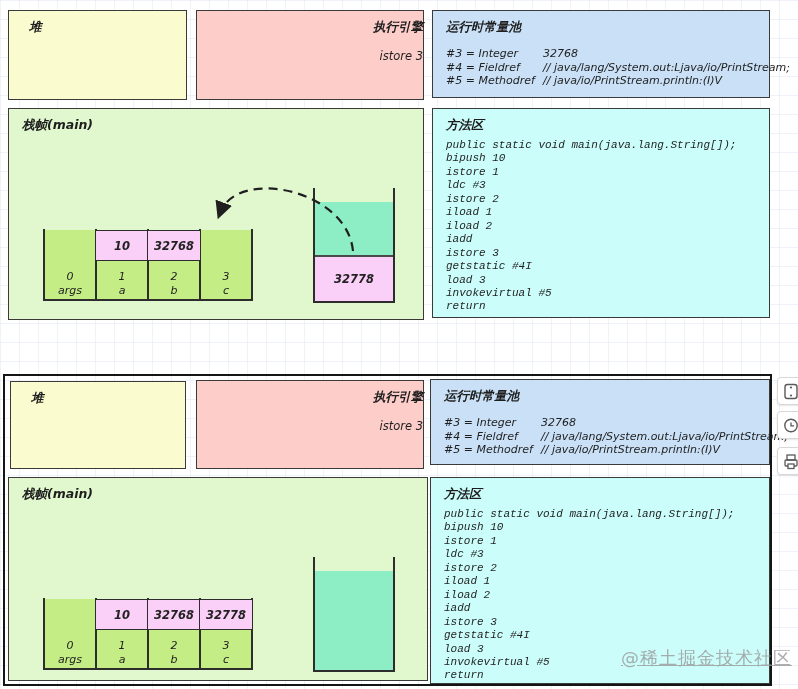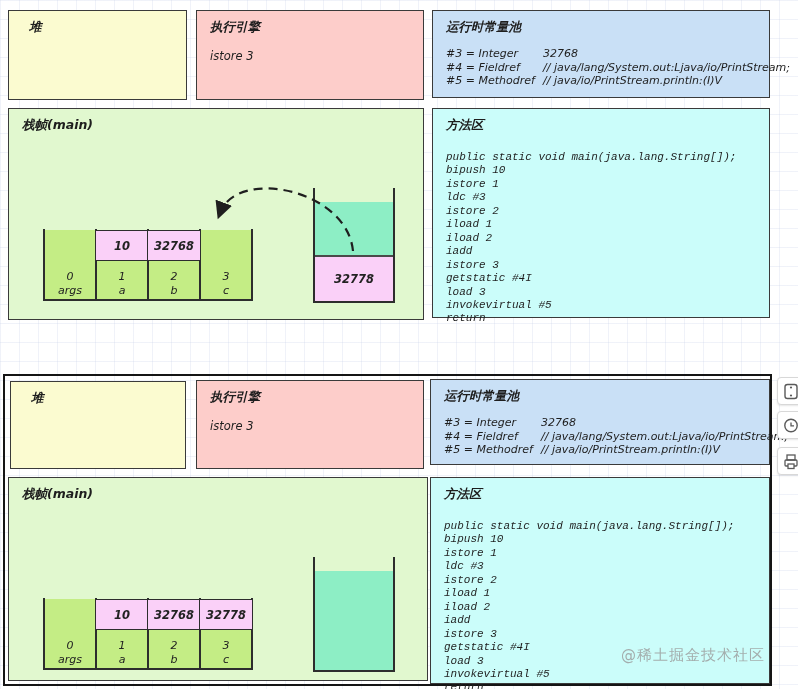--- a/index.html
+++ b/index.html
@@ -7,29 +7,29 @@
     position:relative;width:798px;height:689px;overflow:hidden;background:#fff;
     background-image:linear-gradient(rgba(205,212,235,.30) 1px,transparent 1px),
                      linear-gradient(90deg,rgba(205,212,235,.30) 1px,transparent 1px);
     background-size:19px 19px;
     font-family:"DejaVu Sans","Liberation Sans",sans-serif;color:#1e1e1e;
   }
   .box{position:absolute;border:1.6px solid #3a3a3a;box-sizing:border-box;}
   .box-title{font-weight:bold;font-style:italic;font-size:12.5px;padding:8px 0 0 13px;white-space:nowrap;}
   .heap{background:#fbfbd0;}
   .heap .box-title{padding-left:20px;}
-  .engine{background:#fdcdca;}
+  .engine{background:#fdcdca;text-align:right;}
   .engine-instr{font-style:italic;font-size:11.5px;padding:13px 0 0 13px;}
   .pool{background:#c9e0f6;}
   .pool-entries{padding:11px 0 0 13px;font-style:italic;font-size:11px;line-height:13.6px;}
   .pool-row{display:flex;white-space:nowrap;}
   .pool-key{width:97px;flex:none;}
   .frame{background:#e1f8cf;}
   .method{background:#cbfdfa;font-family:Liberation Mono, monospace;}
-  .method-lines{padding:5px 0 0 13px;font-style:italic;font-size:11px;line-height:13.45px;margin-top:12px;}
+  .method-lines{padding:5px 0 0 13px;font-style:italic;font-size:11px;line-height:13.45px;}
   .method-lines div{white-space:nowrap;}
 
   
   .lvtable{position:absolute;left:34px;top:120px;width:210px;height:72px;}
   .lvtable .wall{position:absolute;top:0;width:2px;height:100%;background:#2d2d2d;}
   .lvtable .base{position:absolute;left:0;right:0;bottom:0;height:2px;background:#2d2d2d;}
   .slot{position:absolute;top:1px;bottom:2px;width:50px;}
   .slot-green{position:absolute;left:0;right:0;top:0;bottom:0;background:#c4ed85;}
   .slot.has-val .slot-green{top:31px;}
   .slot-val{position:absolute;top:0;left:-2px;right:-2px;height:31px;background:#fad0f8;
@@ -47,22 +47,22 @@
   .cup-teal.half{height:53px;}
   .cup-teal.full{bottom:2px;}
   .cup-pink{position:absolute;left:2px;right:2px;top:67px;bottom:2px;background:#fad0f8;
     border-top:2px solid #4a4a4a;display:flex;align-items:center;justify-content:center;
     font-weight:bold;font-style:italic;font-size:11.5px;color:#222;}
 
   .arrow-svg{position:absolute;left:0;top:0;pointer-events:none;}
 
   .bordered{position:absolute;border:2px solid #151515;box-sizing:border-box;}
 
-  .watermark{position:absolute;left:616px;top:270px;font-size:15px;color:#9a9a9a;opacity:.8;
-    letter-spacing:1px;white-space:nowrap;}
+  .watermark{position:absolute;left:616px;top:270px;font-size:18px;color:#9a9a9a;opacity:.8;
+    letter-spacing:1px;white-space:nowrap;text-decoration:underline;}
 
   .fab{position:absolute;left:777px;width:30px;height:28px;background:#fff;border:1px solid #d8d8d8;
     border-radius:4px;box-shadow:0 1px 2px rgba(0,0,0,.10);display:flex;align-items:center;
     justify-content:flex-start;padding-left:4px;box-sizing:border-box;cursor:pointer;}
 </style>
 </head>
 <body>
 
 <div class="canvas">
 

